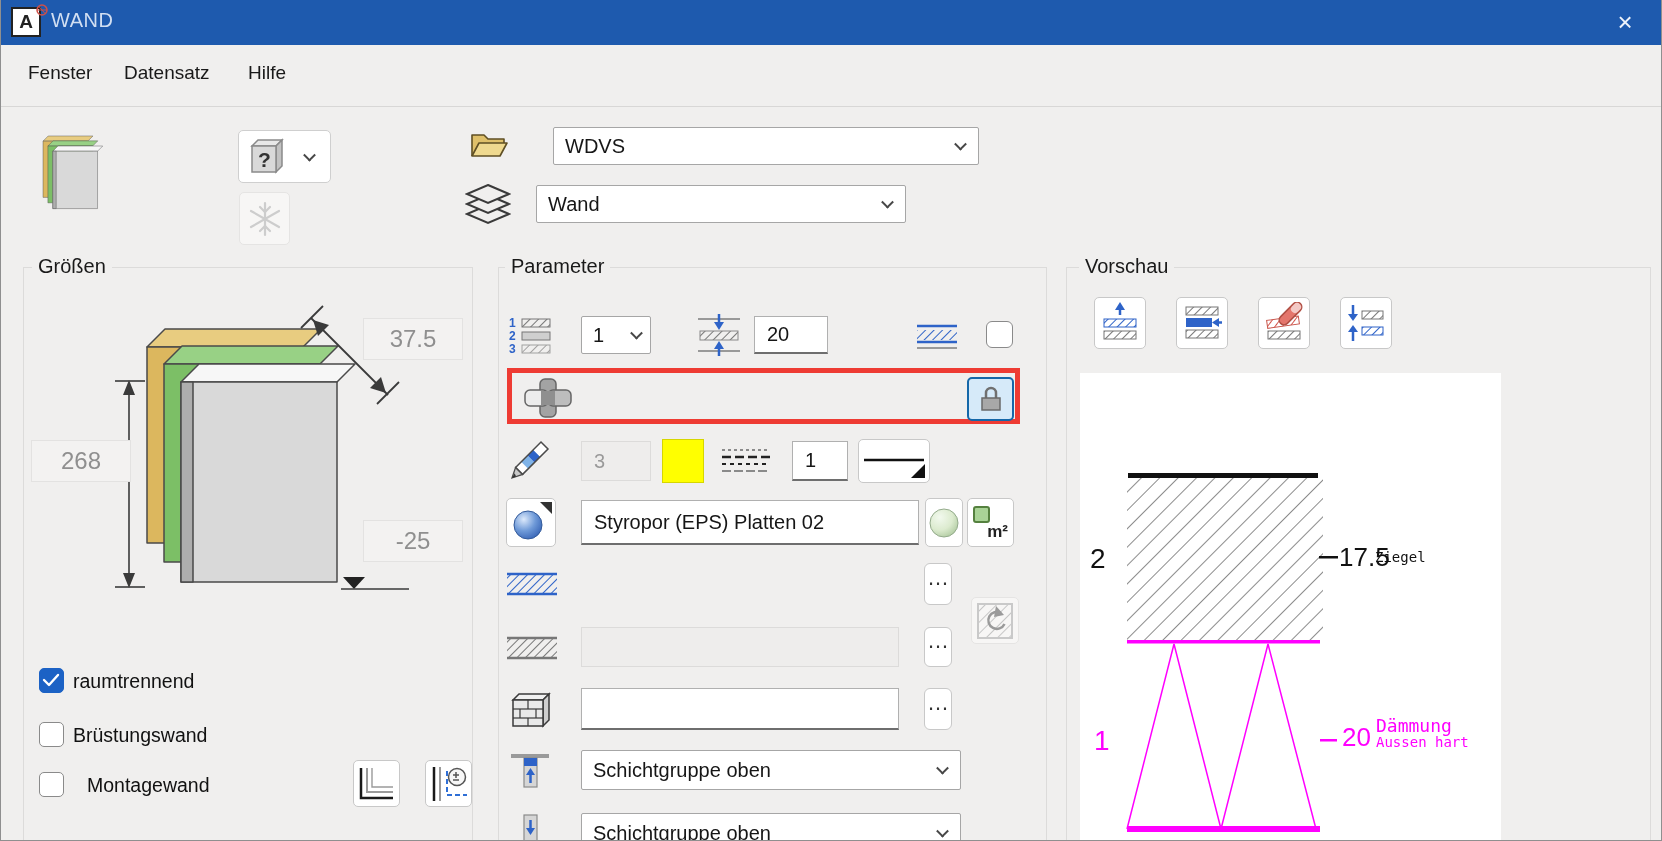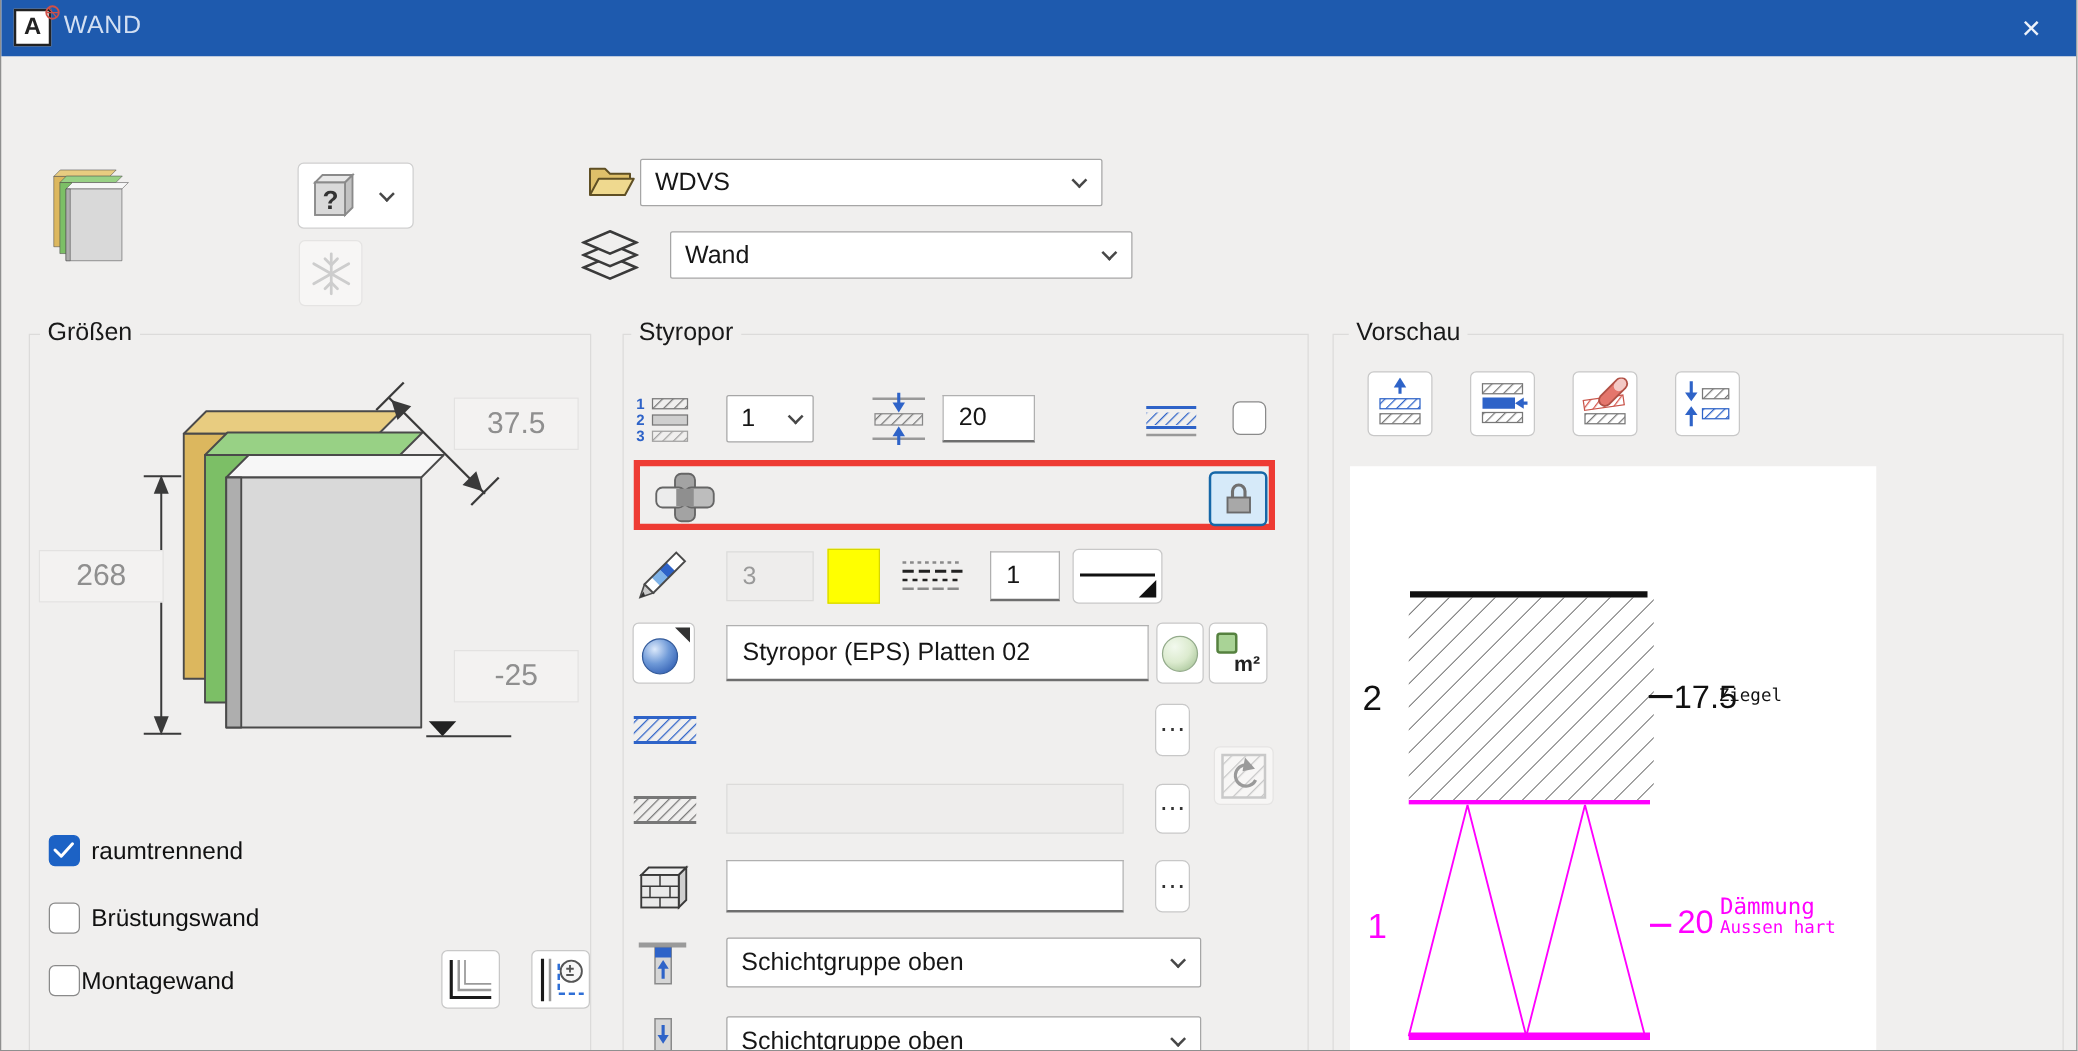--- a/index.html
+++ b/index.html
@@ -102,20 +102,25 @@
       <svg width="14" height="14" style="position:absolute;left:22px;top:-6px">
         <circle cx="7" cy="7" r="5" fill="none" stroke="#d05048" stroke-width="1.5"></circle>
         <line x1="2" y1="7" x2="12" y2="7" stroke="#d05048" stroke-width="1"></line>
         <line x1="4" y1="3.5" x2="10" y2="10.5" stroke="#d05048" stroke-width="1"></line>
       </svg>
     </div>
     <div class="title">WAND</div>
     <div class="close">×</div>
   </div>
 
+  <div class="menubar">
+    <span class="menuitem" style="left:27px">Fenster</span>
+    <span class="menuitem" style="left:123px">Datensatz</span>
+    <span class="menuitem" style="left:247px">Hilfe</span>
+  </div>
 
   <svg class="abs" style="left:38px;top:132px" width="66" height="82" viewBox="72 24 230 268">
     <use href="#wallsheets"></use>
   </svg>
 
   <div class="ibtn" style="left:237px;top:130px;width:93px;height:53px;border-color:#cfcfcf">
     <svg width="40" height="42" viewBox="0 0 40 42" style="position:absolute;left:7px;top:5px">
       <polygon points="6,10 30,10 36,4 12,4" fill="#e8e8e8" stroke="#8a8a8a" stroke-width="1.5"></polygon>
       <polygon points="30,10 36,4 36,30 30,36" fill="#c2c2c2" stroke="#8a8a8a" stroke-width="1.5"></polygon>
       <rect x="6" y="10" width="24" height="26" fill="#d9d9d9" stroke="#8a8a8a" stroke-width="1.5"></rect>
@@ -136,21 +141,21 @@
           <line x1="22" y1="31" x2="17" y2="26"></line>
       </g>
     </svg>
   </div>
 
   <svg class="abs" style="left:468px;top:130px" width="40" height="32" viewBox="0 0 40 32">
     <path d="M3,26 V5 h12 l4,4 h16 v5" fill="#dfc06a" stroke="#5f4f24" stroke-width="1.6" stroke-linejoin="round"></path>
     <polygon points="3,26 10,13 38,13 31,26" fill="#efd98f" stroke="#5f4f24" stroke-width="1.6" stroke-linejoin="round"></polygon>
   </svg>
 
-  <div class="combo" style="left:511px;top:127px;width:370px;height:38px">
+  <div class="combo" style="left:552px;top:127px;width:426px;height:38px">
     <span>WDVS</span>
     <span class="chev"></span>
   </div>
 
   <svg class="abs" style="left:464px;top:184px" width="46" height="42" viewBox="0 0 46 42">
     <g fill="#f0efee" stroke="#3a3a3a" stroke-width="2">
       <polygon points="23,21 44,30 23,39 2,30"></polygon>
       <polygon points="23,11 44,20 23,29 2,20"></polygon>
       <polygon points="23,1 44,10 23,19 2,10"></polygon>
     </g>
@@ -196,21 +201,21 @@
     <svg width="22" height="22" viewBox="0 0 22 22">
       <polyline points="4,11 9,16 18,6" fill="none" stroke="#fff" stroke-width="2.4" stroke-linecap="round" stroke-linejoin="round"></polyline>
     </svg>
   </div>
   <span class="cblabel" style="left:72px;top:670px">raumtrennend</span>
 
   <div class="cb" style="left:38px;top:722px"></div>
   <span class="cblabel" style="left:72px;top:724px">Brüstungswand</span>
 
   <div class="cb" style="left:38px;top:772px"></div>
-  <span class="cblabel" style="left:64px;top:774px">Montagewand</span>
+  <span class="cblabel" style="left:86px;top:774px">Montagewand</span>
 
   <div class="ibtn" style="left:352px;top:760px;width:47px;height:47px">
     <svg width="37" height="36" viewBox="0 0 37 36">
       <polyline points="3,2 3,32 35,32" fill="none" stroke="#1a1a1a" stroke-width="2.5"></polyline>
       <polyline points="9,2 9,26 35,26" fill="none" stroke="#9a9a9a" stroke-width="2"></polyline>
       <polyline points="14,2 14,21 35,21" fill="none" stroke="#9a9a9a" stroke-width="1.4"></polyline>
     </svg>
   </div>
   <div class="ibtn" style="left:424px;top:760px;width:47px;height:47px">
     <svg width="40" height="38" viewBox="0 0 40 38">
@@ -218,21 +223,21 @@
       <line x1="11" y1="2" x2="11" y2="36" stroke="#9a9a9a" stroke-width="2"></line>
       <polyline points="18,6 18,30 38,30" fill="none" stroke="#2f6fd6" stroke-width="2" stroke-dasharray="5,3"></polyline>
       <circle cx="28" cy="12" r="8.5" fill="#f7f7f7" stroke="#555" stroke-width="1.5"></circle>
       <line x1="24" y1="10" x2="30" y2="10" stroke="#555" stroke-width="1.5"></line>
       <line x1="27" y1="7" x2="27" y2="13" stroke="#555" stroke-width="1.5"></line>
       <line x1="24" y1="15" x2="30" y2="15" stroke="#555" stroke-width="1.5"></line>
     </svg>
   </div>
 
   <div class="group" style="left:497px;top:267px;width:549px;height:600px">
-    <span class="grouplabel" style="left:6px">Styropor</span>
+    <span class="grouplabel" style="left:6px">Parameter</span>
   </div>
 
   <svg class="abs" style="left:506px;top:316px" width="45" height="38" viewBox="0 0 45 38">
     <text x="2" y="11" font-size="12" font-weight="bold" fill="#2e63c8">1</text>
     <text x="2" y="24" font-size="12" font-weight="bold" fill="#2e63c8">2</text>
     <text x="2" y="37" font-size="12" font-weight="bold" fill="#2e63c8">3</text>
     <rect x="15" y="3" width="28" height="8" fill="url(#hG)" stroke="#777"></rect>
     <rect x="15" y="16" width="28" height="8" fill="#cfcfcf" stroke="#777"></rect>
     <rect x="15" y="29" width="28" height="8" fill="url(#hG)" stroke="#777" opacity="0.65"></rect>
   </svg>

